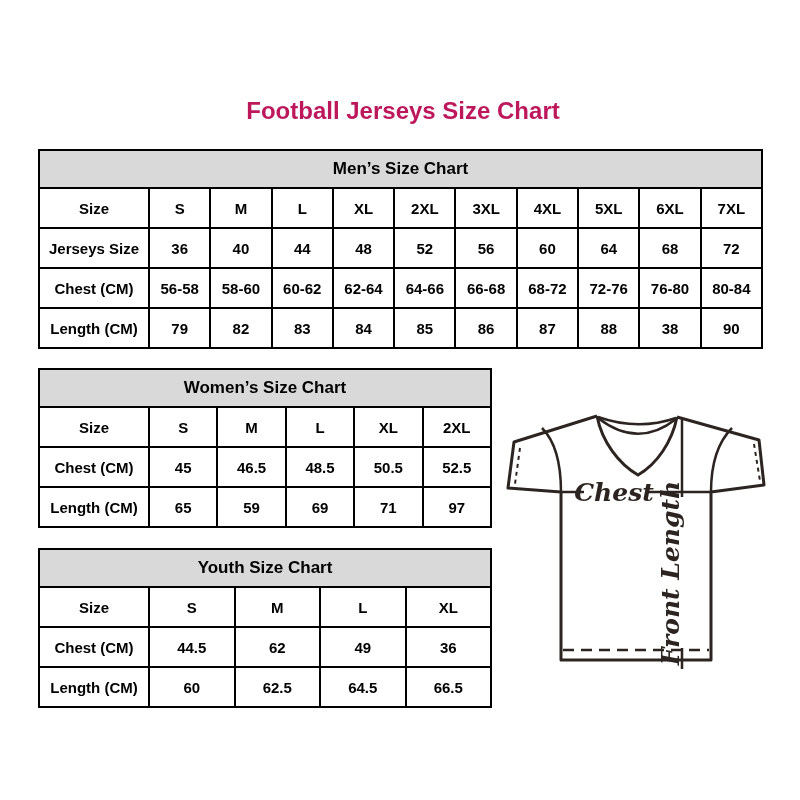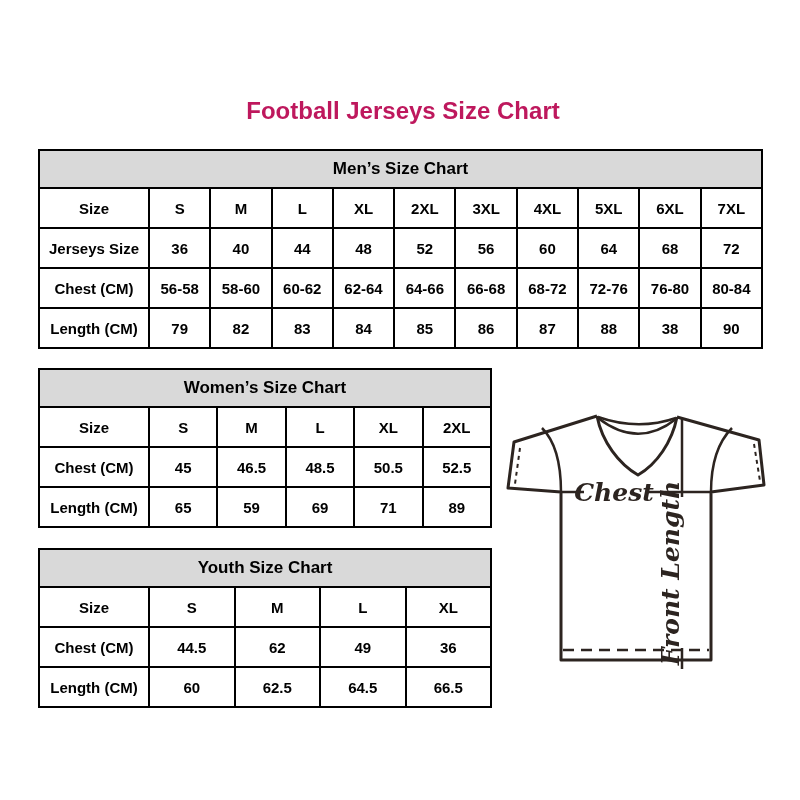--- a/index.html
+++ b/index.html
@@ -175,21 +175,21 @@
           <td>48.5</td>
           <td>50.5</td>
           <td>52.5</td>
         </tr>
         <tr>
           <td>Length (CM)</td>
           <td>65</td>
           <td>59</td>
           <td>69</td>
           <td>71</td>
-          <td>89</td>
+          <td>97</td>
         </tr>
       </tbody>
   </table>
 
   <table class="size-table youth">
       <colgroup>
         <col style="width: 110px;">
         <col>
         <col>
         <col>

